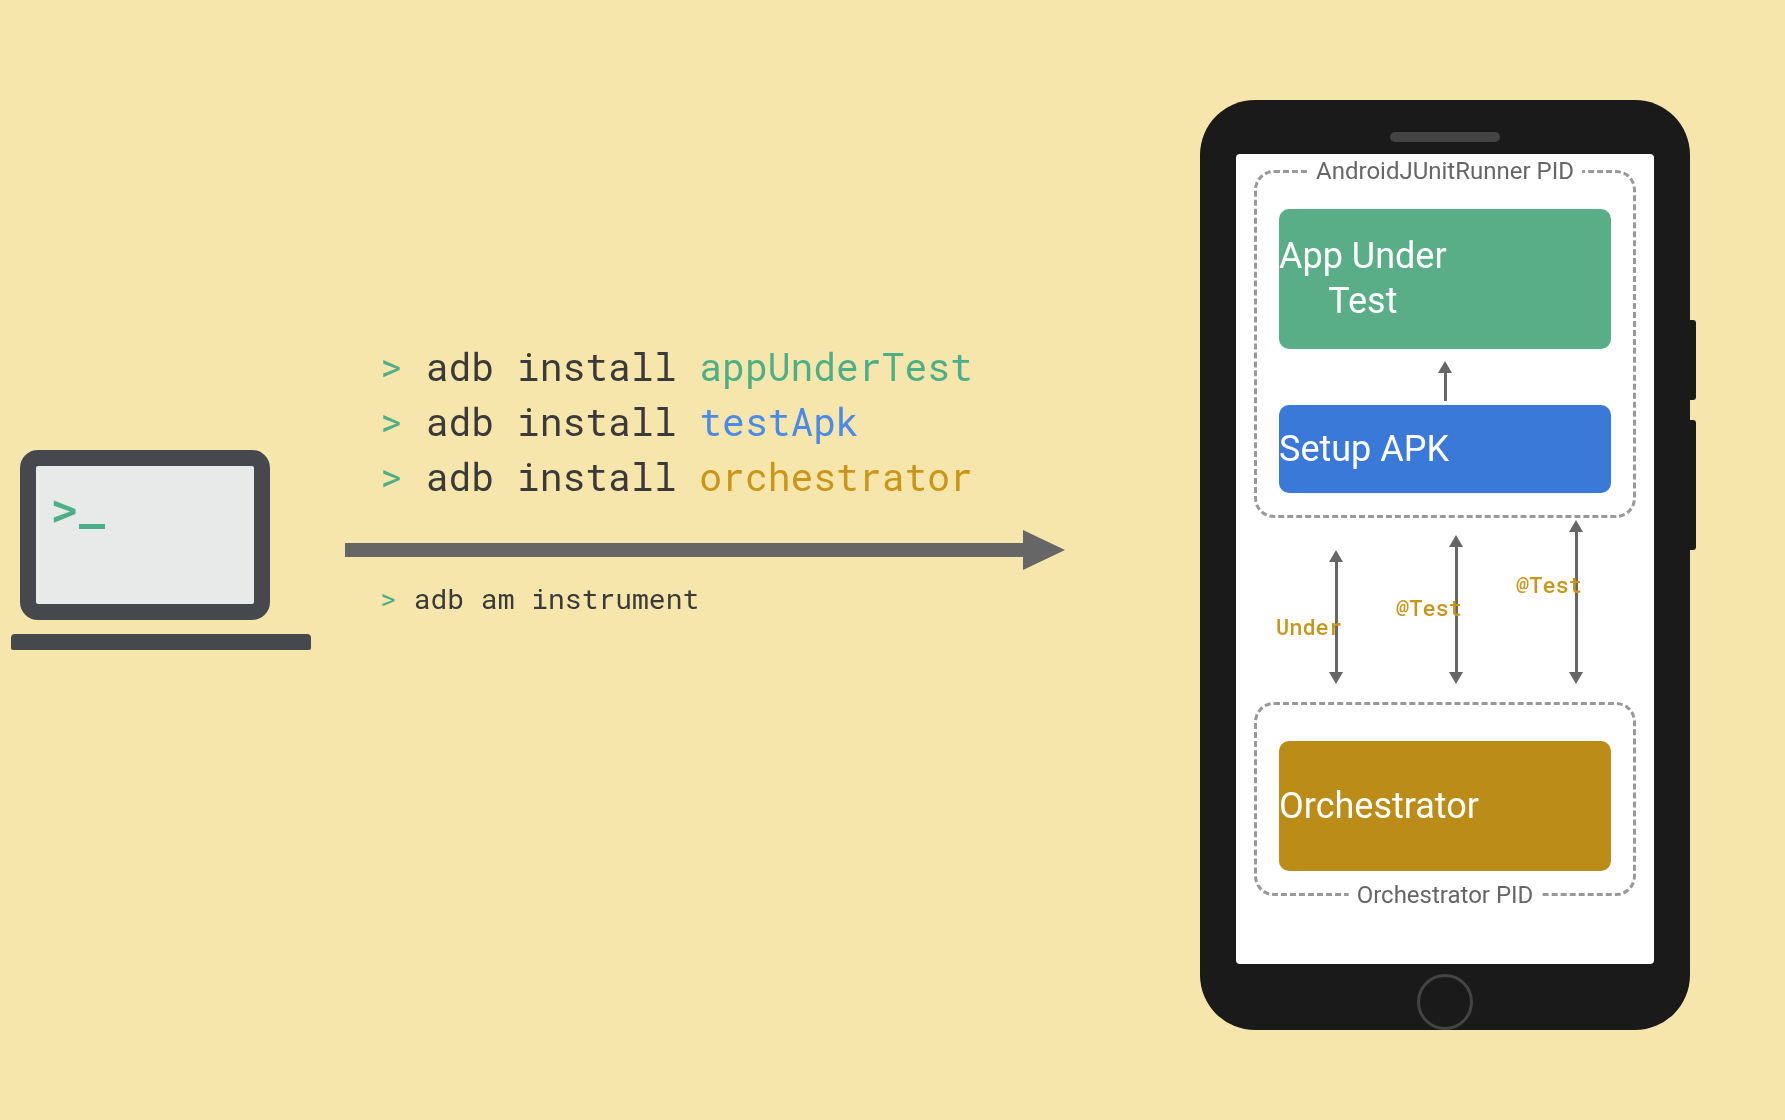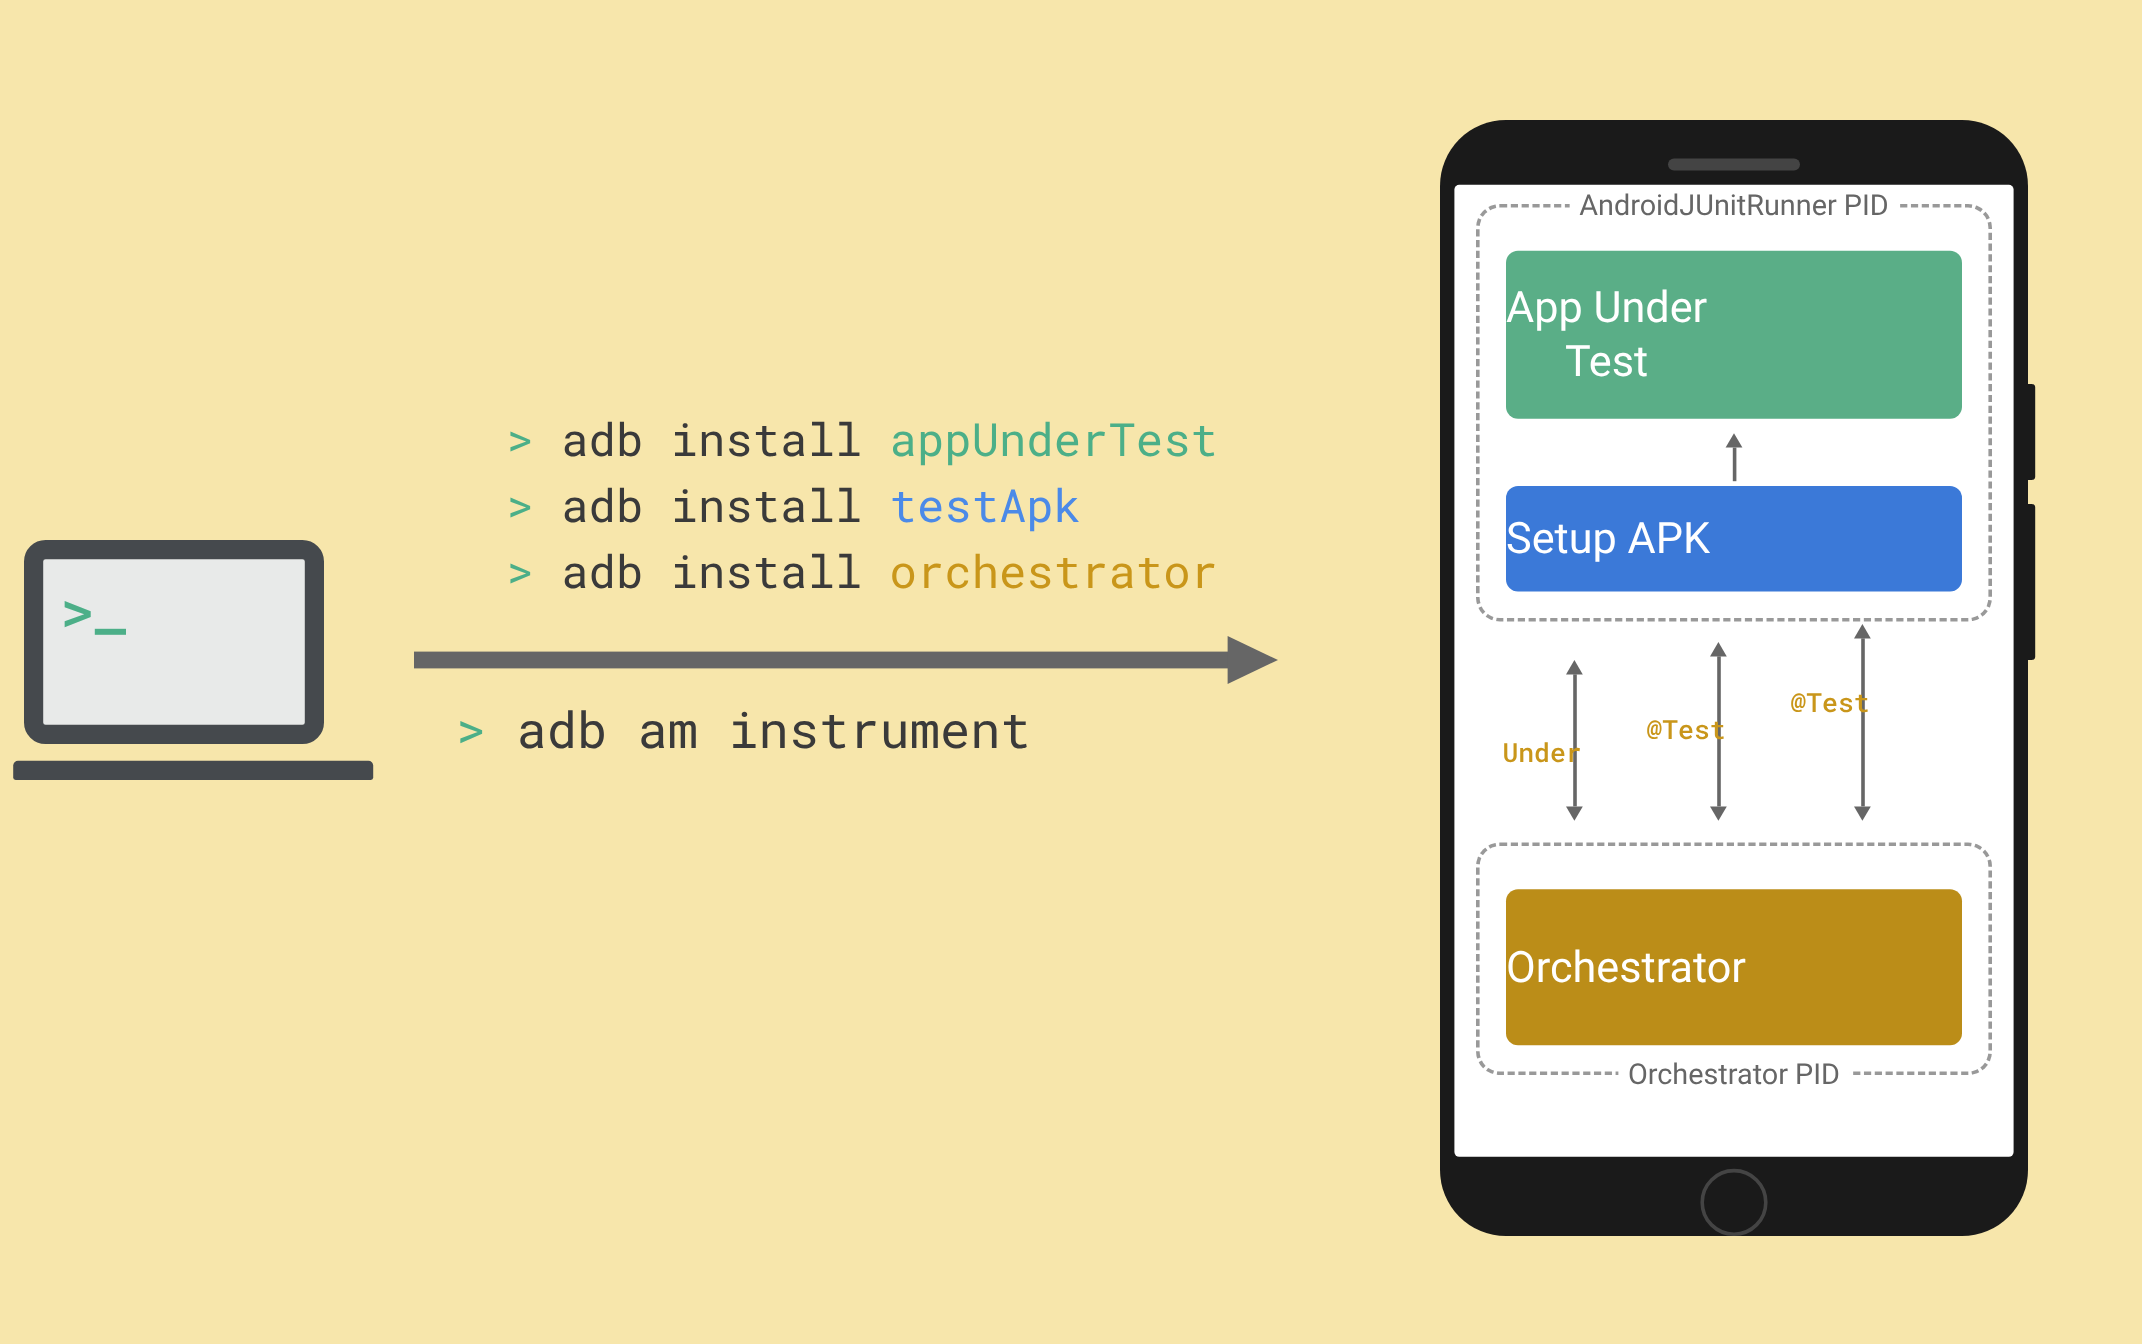--- a/index.html
+++ b/index.html
@@ -50,37 +50,36 @@
       margin-top: 14px;
     }
     
     
     .commands {
       position: absolute;
       left: 380px;
       top: 340px;
       font-size: 38px;
       line-height: 1.4;
-      margin-left: 42px;
     }
     .cmd-line {
       white-space: nowrap;
       margin-bottom: 2px;
     }
     .prompt { color: #4caf88; }
     .cmd { color: #3a3a3a; }
     .arg-green { color: #4caf88; }
     .arg-blue { color: #4b8ae8; }
     .arg-yellow { color: #c9961a; }
     
     .cmd-instrument {
       position: absolute;
       left: 380px;
       top: 580px;
-      font-size: 42px;
+      font-size: 28px;
     }
     
     
     .big-arrow {
       position: absolute;
       left: 345px;
       top: 530px;
       width: 720px;
       height: 40px;
     }
@@ -105,21 +104,21 @@
     
     
     .phone {
       position: absolute;
       right: 95px;
       top: 100px;
       width: 490px;
       height: 930px;
       background: #1a1a1a;
       border-radius: 55px;
-      padding: 32px 12px;
+      padding: 32px 36px;
     }
     .phone-speaker {
       width: 110px;
       height: 10px;
       background: #444;
       border-radius: 8px;
       margin: 0 auto 12px;
     }
     .phone-screen {
       width: 100%;

